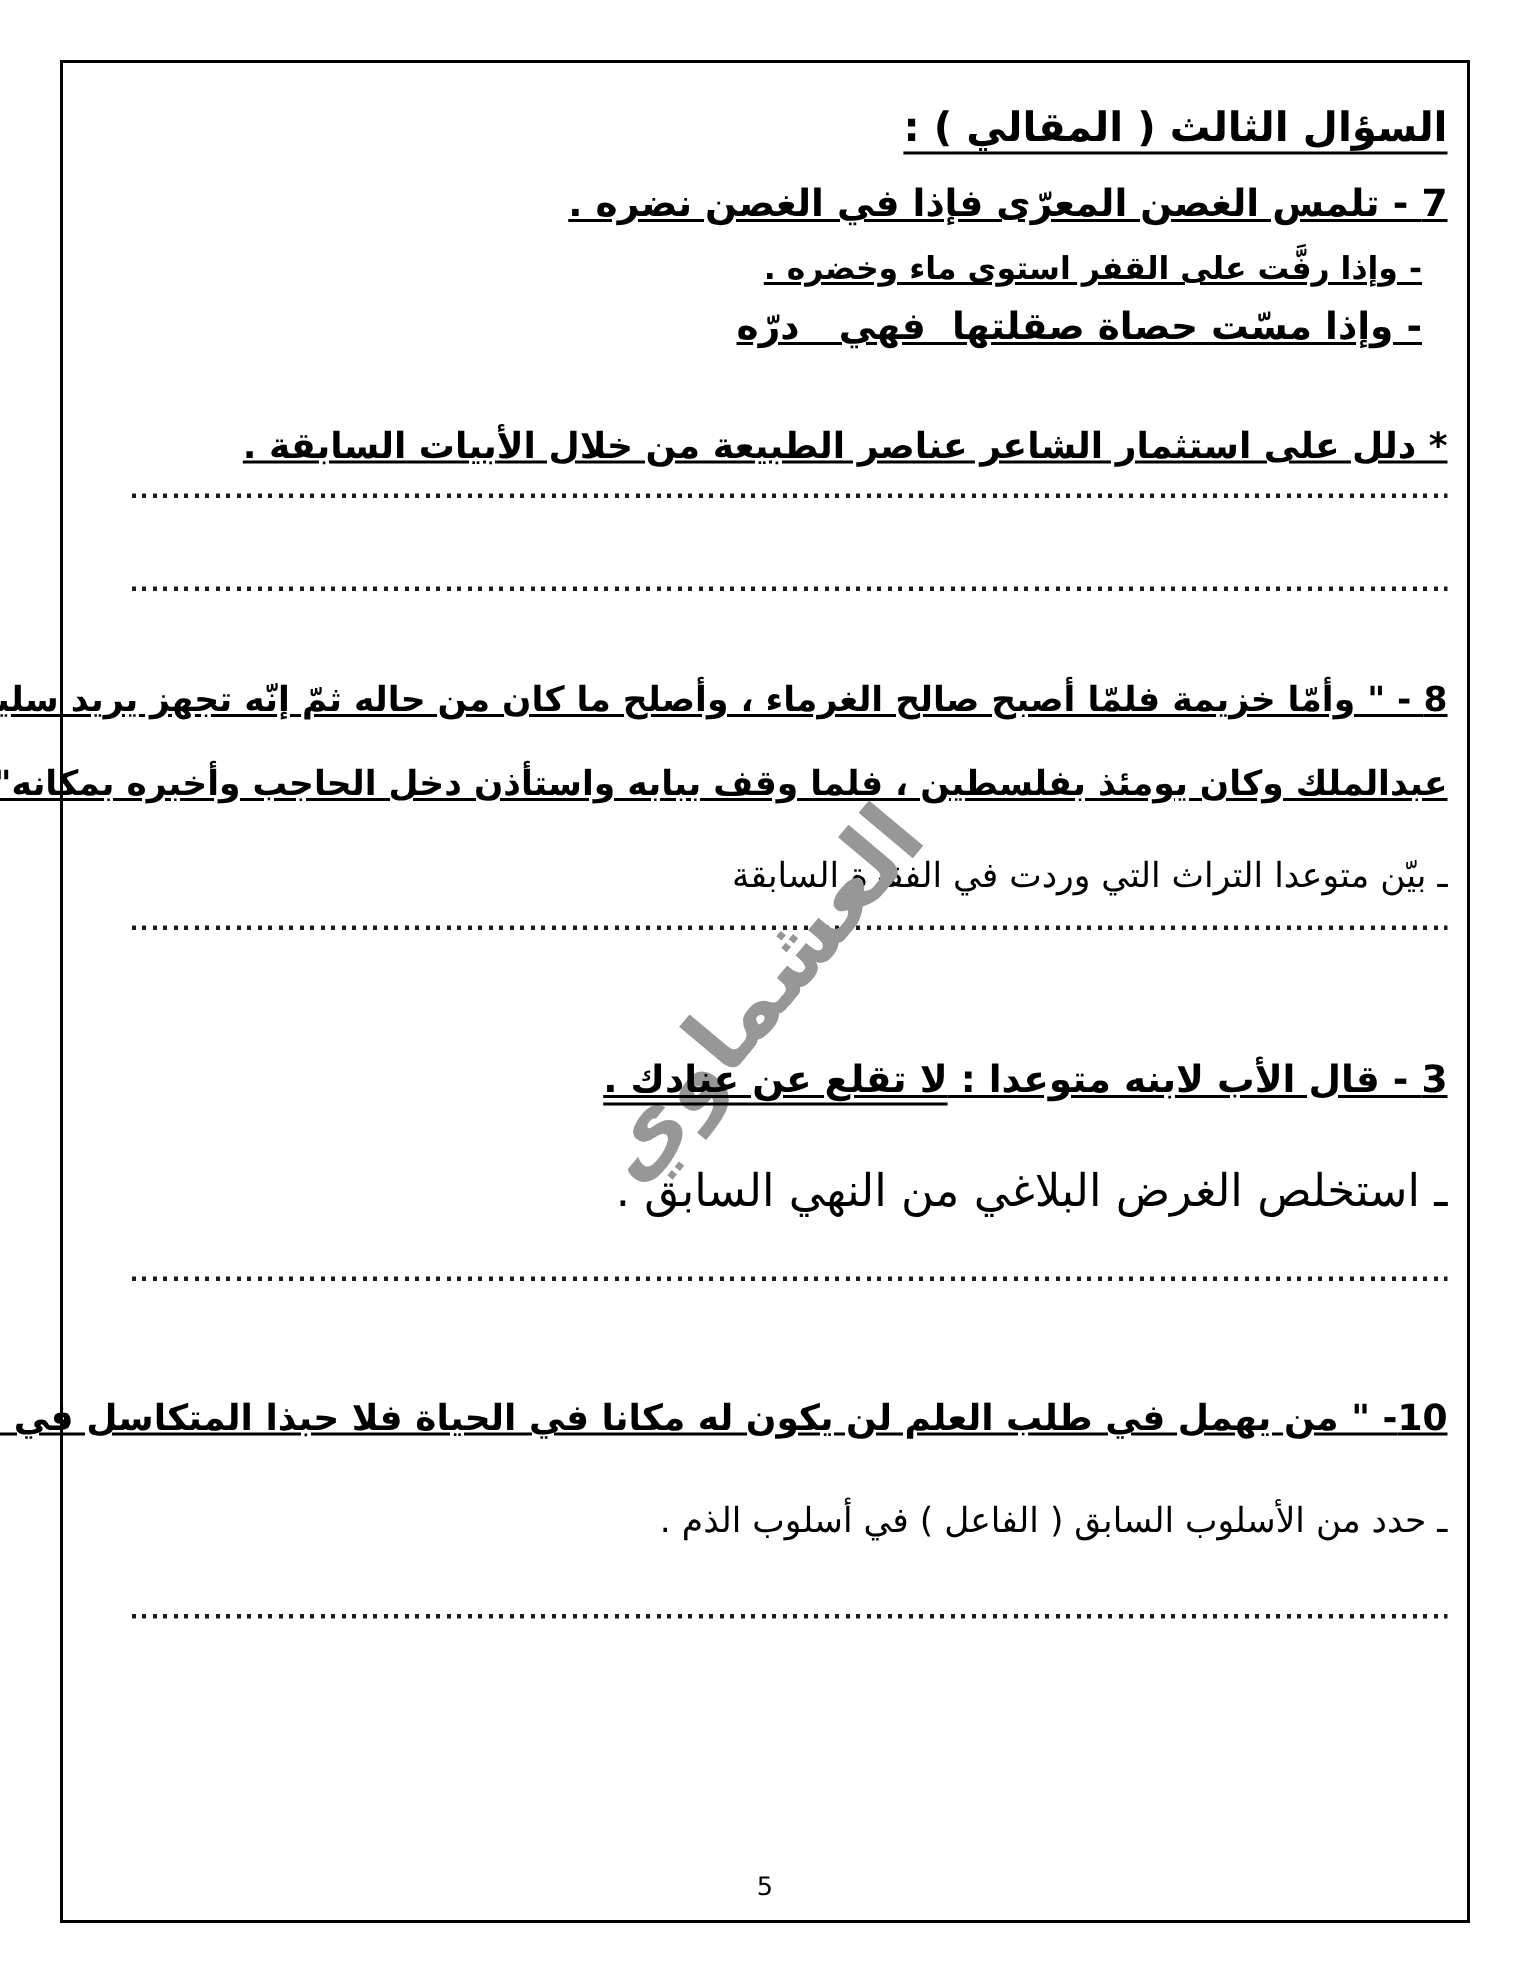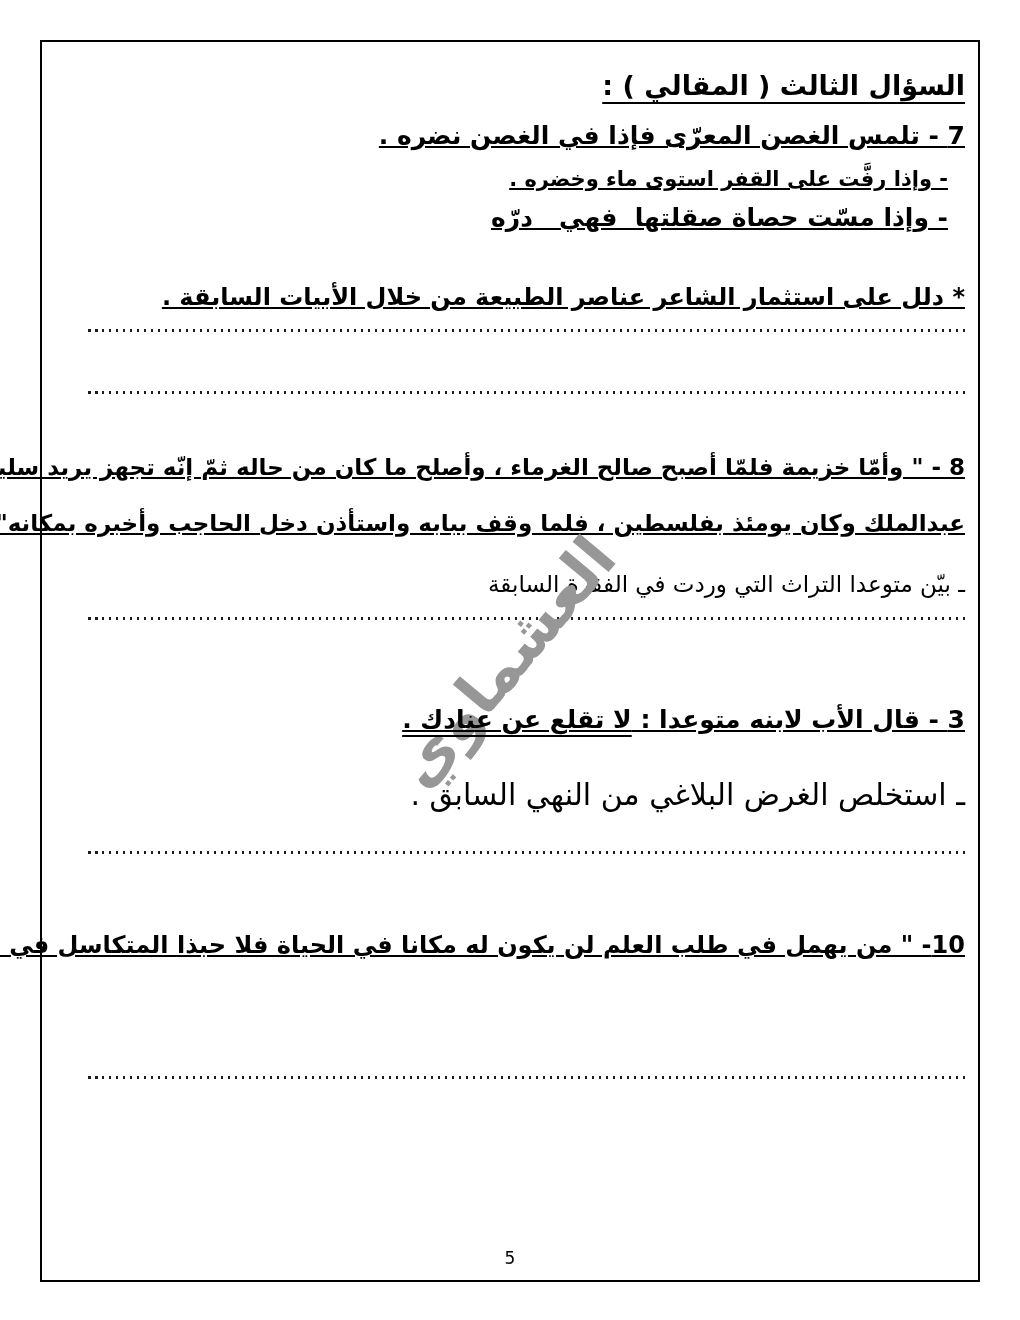--- a/index.html
+++ b/index.html
@@ -105,17 +105,18 @@
   <div class="watermark">العشماوي</div>
 
   <div class="txt bold q9line">
     <span>3 - قال الأب لابنه متوعدا : </span><span class="underlined">لا تقلع عن عنادك .</span>
   </div>
   <div class="txt q9task">ـ استخلص الغرض البلاغي من النهي السابق .</div>
 
   <div class="dotline dot4"></div>
 
   <div class="txt bold q10line">10- " من يهمل في طلب العلم لن يكون له مكانا في الحياة فلا حبذا المتكاسل في طلبه " .</div>
+  <div class="txt q10task">ـ حدد من الأسلوب السابق ( الفاعل ) في أسلوب الذم .</div>
 
   <div class="dotline dot5"></div>
 
   <div class="pagenum">5</div>
 </div>
 
 </body></html>

